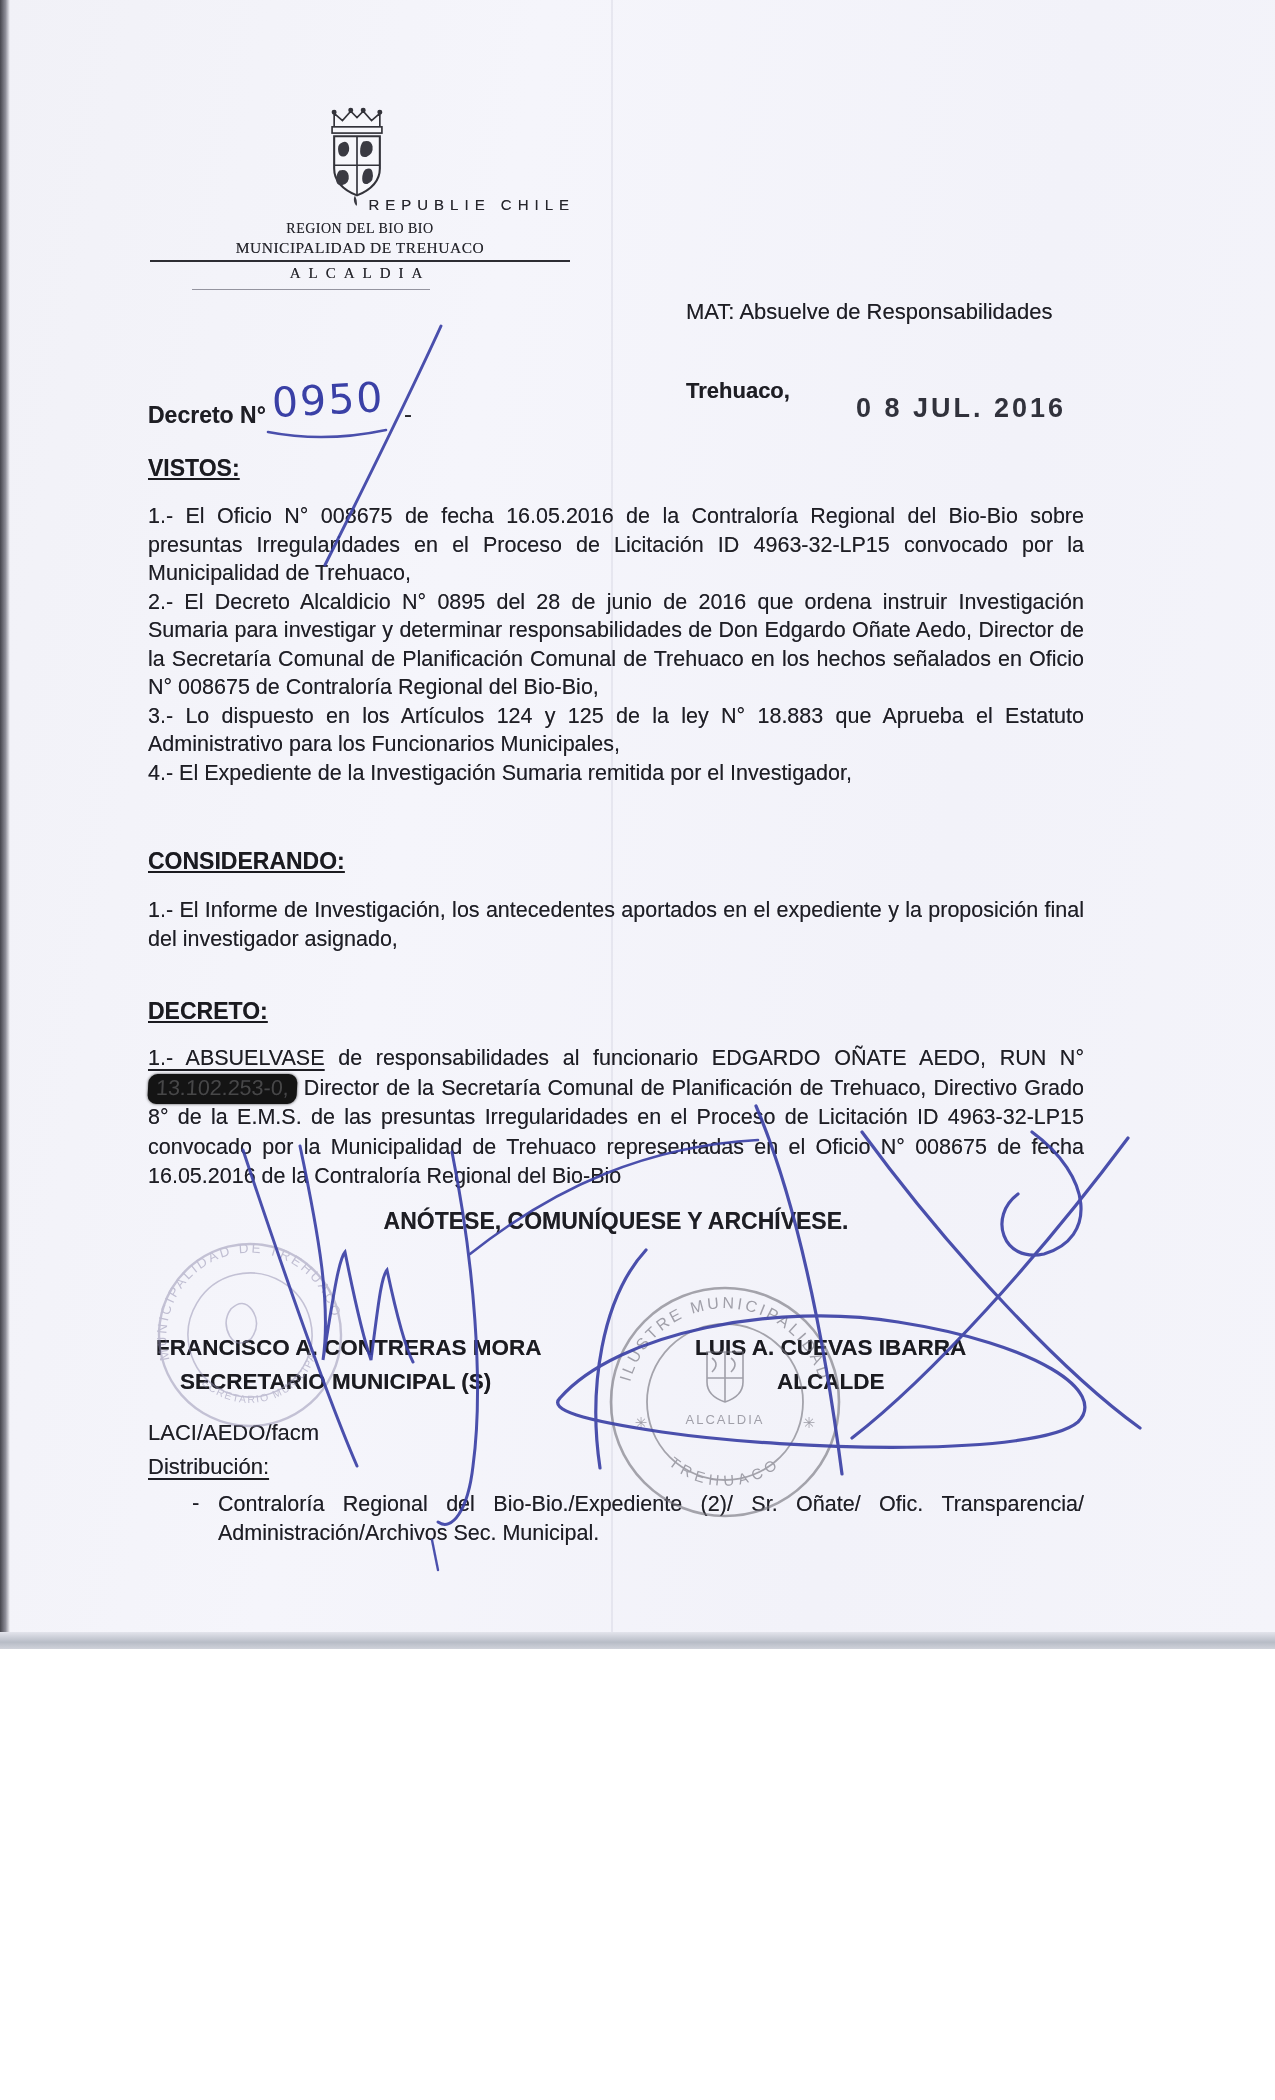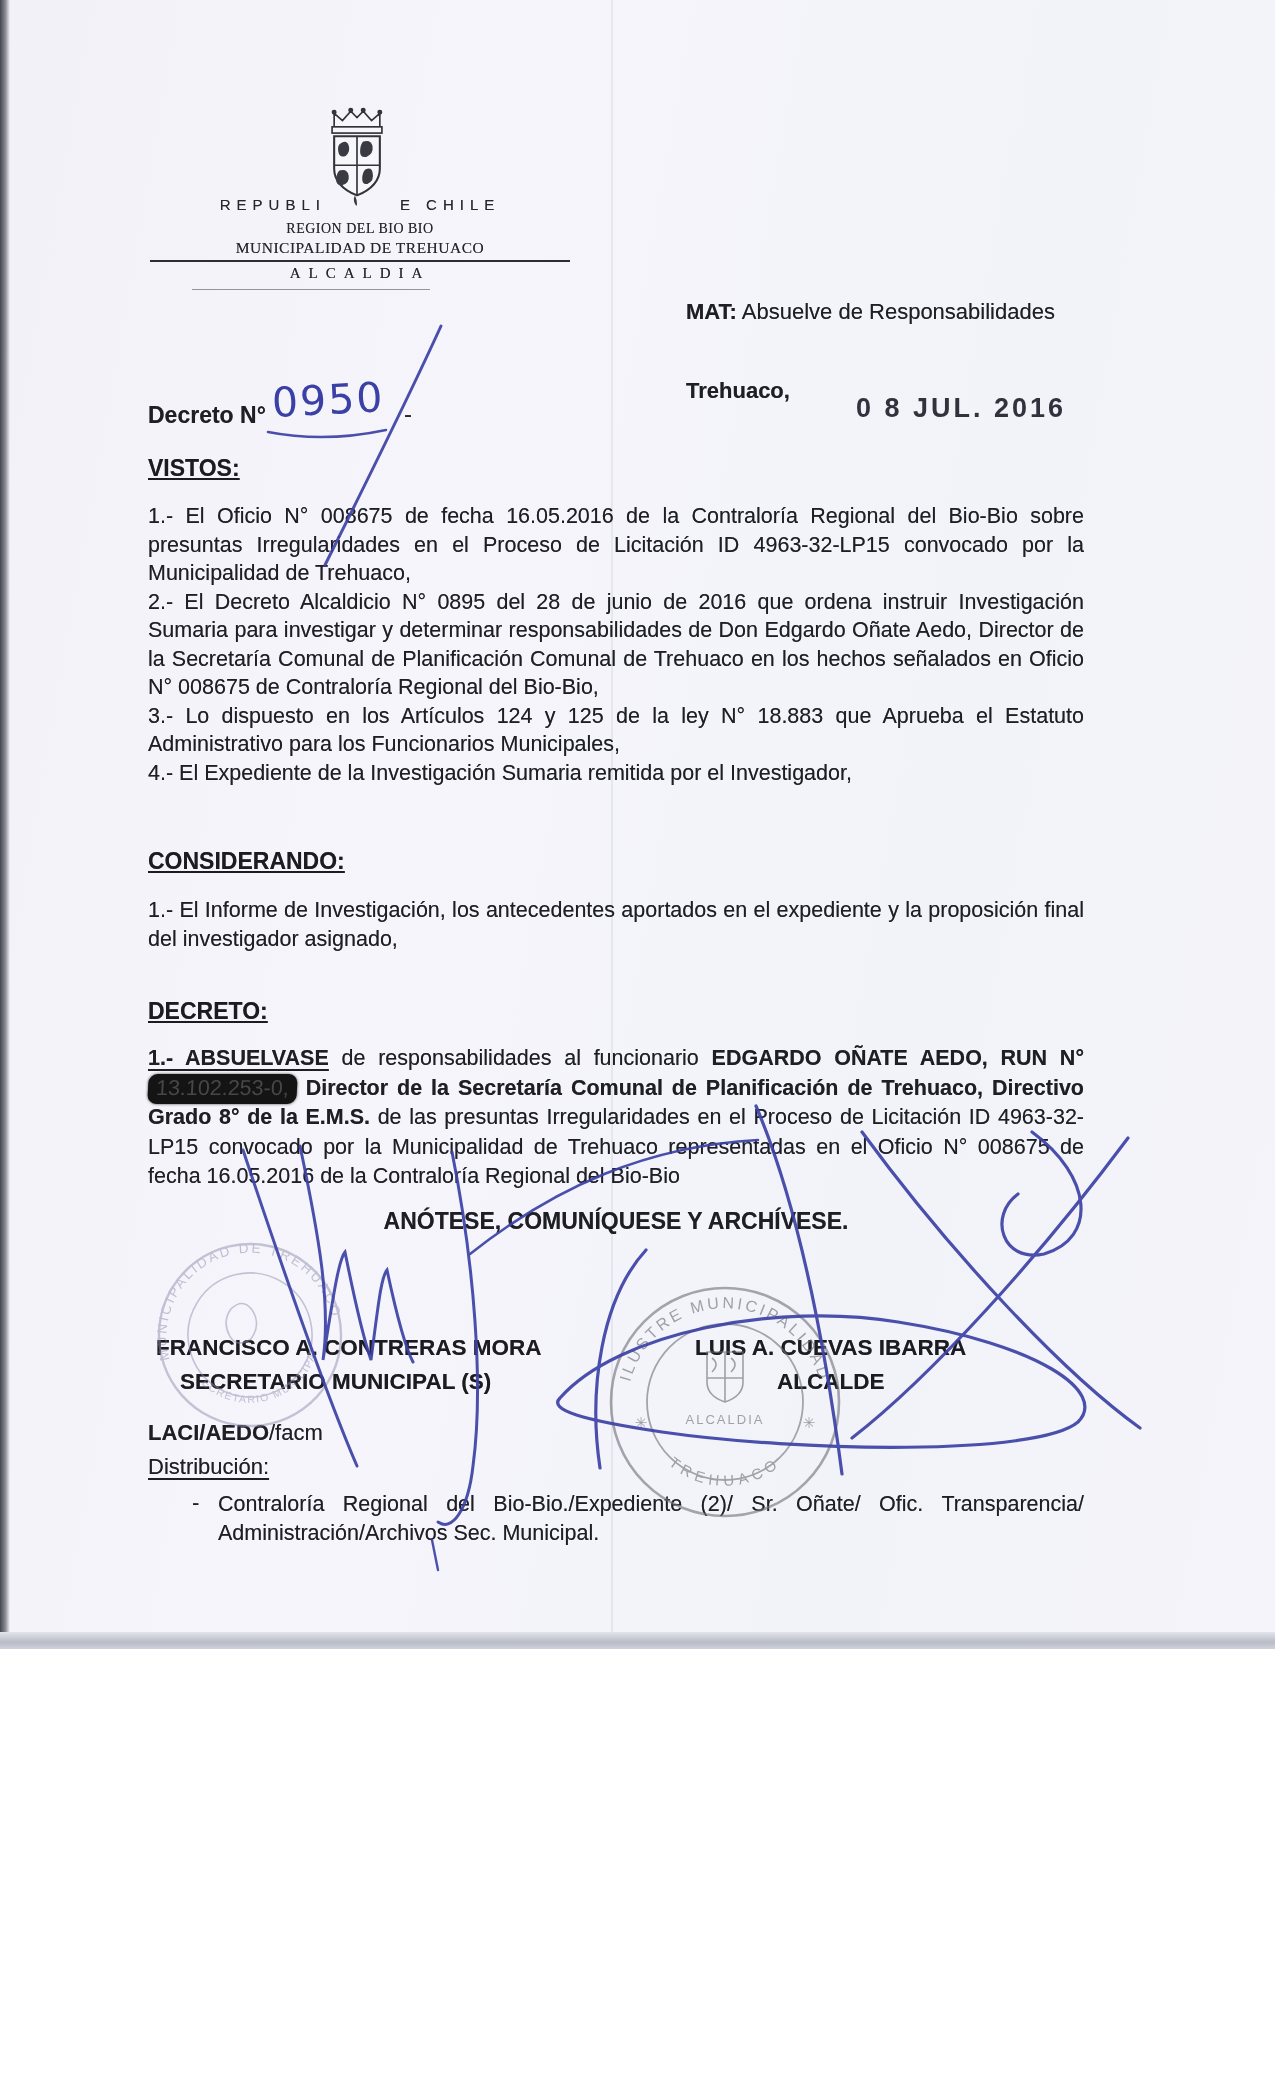--- a/index.html
+++ b/index.html
@@ -8,21 +8,21 @@
   .scan{position:absolute;left:0;top:0;width:1275px;height:1648px;
         background:linear-gradient(100deg,#f1f1f7 0%,#f5f5fb 35%,#f2f2f9 70%,#f4f4fa 100%);}
   .edge-left{position:absolute;left:0;top:0;width:10px;height:1648px;
         background:linear-gradient(90deg,#45454d 0%,#8d8d97 55%,rgba(150,150,160,0) 100%);}
   .bottom-shadow{position:absolute;left:0;top:1632px;width:1275px;height:17px;
         background:linear-gradient(180deg,#e3e4ec 0%,#b7bcc6 60%,#cfd2da 100%);}
   .fold{position:absolute;left:611px;top:0;width:2px;height:1648px;background:rgba(130,130,165,0.12);}
 
   
   .hdr-line{position:absolute;left:145px;width:430px;text-align:center;color:#26262b;}
-  .republic{top:196px;font-size:15px;letter-spacing:6px;display:flex;justify-content:center;gap:74px;}
+  .republic{top:196px;font-size:15px;letter-spacing:6px;display:flex;justify-content:flex-end;}
   .region{top:221px;font-family:"Liberation Serif",serif;font-size:14px;letter-spacing:0.5px;}
   .muni{top:239px;font-family:"Liberation Serif",serif;font-size:15.5px;letter-spacing:0.5px;}
   .hdr-rule{position:absolute;left:150px;top:260px;width:420px;height:2px;background:#2d2d33;}
   .alcaldia{top:265px;font-family:"Liberation Serif",serif;font-size:15px;letter-spacing:8px;}
   .alcaldia-rule{position:absolute;left:192px;top:289px;width:238px;height:1px;background:rgba(70,70,85,0.55);}
   .coat{position:absolute;left:323px;top:104px;width:68px;height:108px;}
 
   
   .mat{position:absolute;left:686px;top:296px;width:440px;font-size:22px;line-height:31px;}
   .place{position:absolute;left:686px;top:378px;font-size:22px;font-weight:bold;}
@@ -33,21 +33,21 @@
   .decree-label{position:absolute;left:148px;top:402px;font-size:23px;font-weight:bold;}
   .decree-number{position:absolute;left:272px;top:376px;font-family:"DejaVu Sans",sans-serif;
                  font-size:41px;color:#3a40a6;transform:rotate(-3deg);letter-spacing:2px;}
   .decree-suffix{position:absolute;left:404px;top:400px;font-size:24px;color:#26262b;}
 
   .h-bold{position:absolute;left:148px;font-size:23px;font-weight:bold;color:#1b1b20;text-decoration:underline;}
   .col{position:absolute;left:148px;width:936px;text-align:justify;color:#1e1e24;}
   .col p{margin:0;}
   .body-txt{font-size:21.5px;line-height:28.5px;}
   .dec-txt{font-size:21.5px;line-height:29.5px;}
-  .b{font-weight:bold;}
+  .b{font-weight:normal;}
   .u{text-decoration:underline;text-decoration-thickness:2px;text-underline-offset:4px;}
   .redacted{display:inline-block;background:#141414;color:#474747;border-radius:9px;
             padding:0 8px;transform:skewX(-3deg);box-shadow:0 0 3px rgba(0,0,0,.7);}
   .closing{position:absolute;left:148px;top:1208px;width:936px;text-align:center;
            font-size:23px;font-weight:bold;}
 
   
   .sig{position:absolute;font-size:22.5px;font-weight:bold;color:#1b1b20;}
   .sig .title{padding-left:24px;}
   .sig-left{left:156px;top:1331px;}

